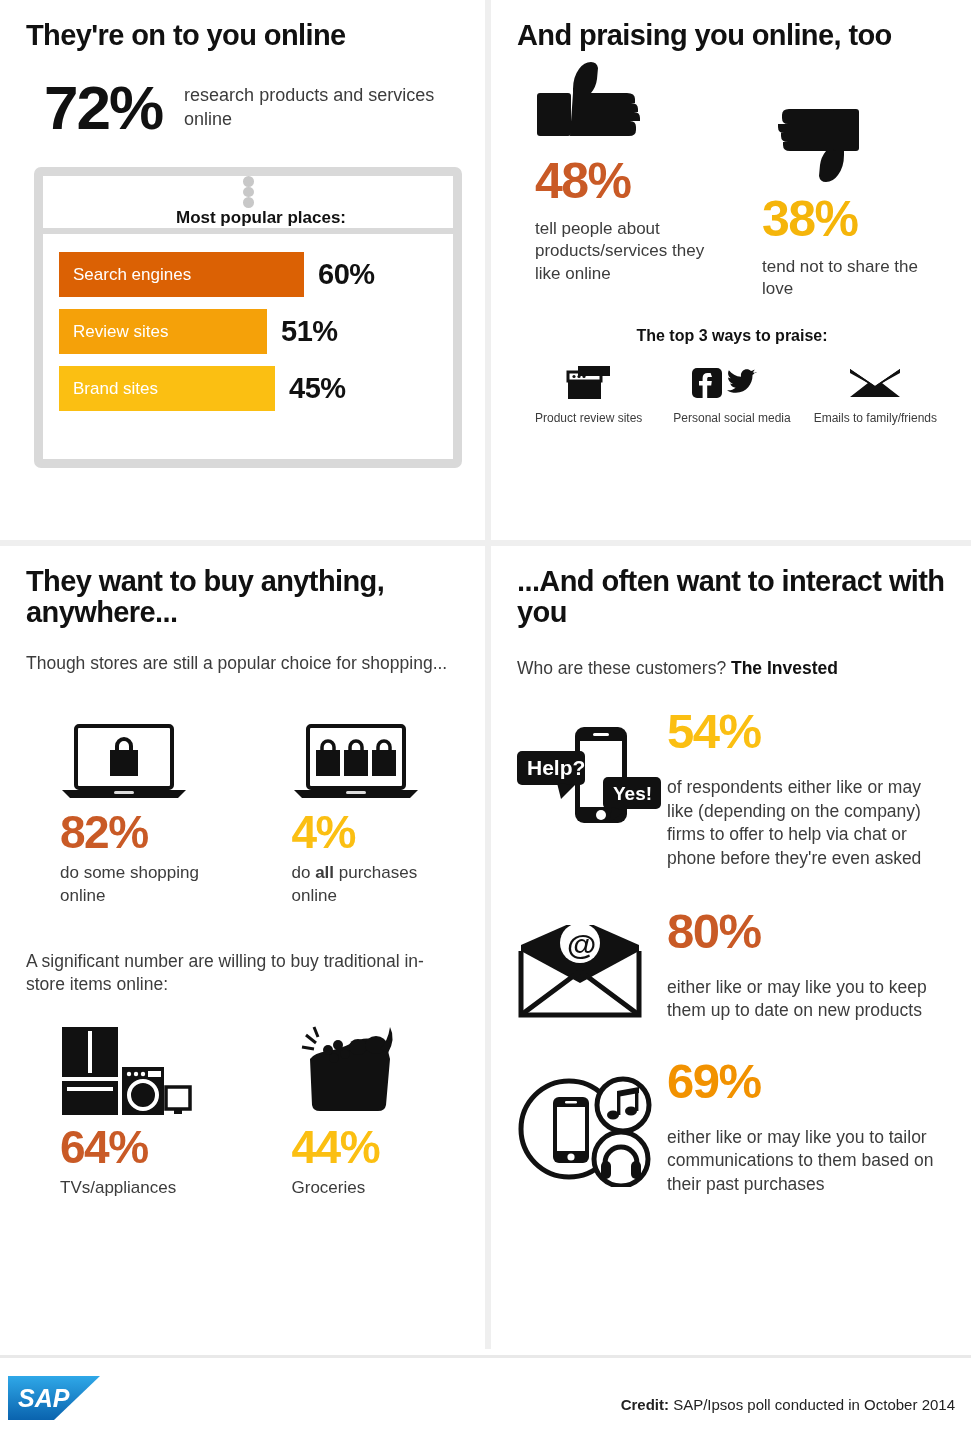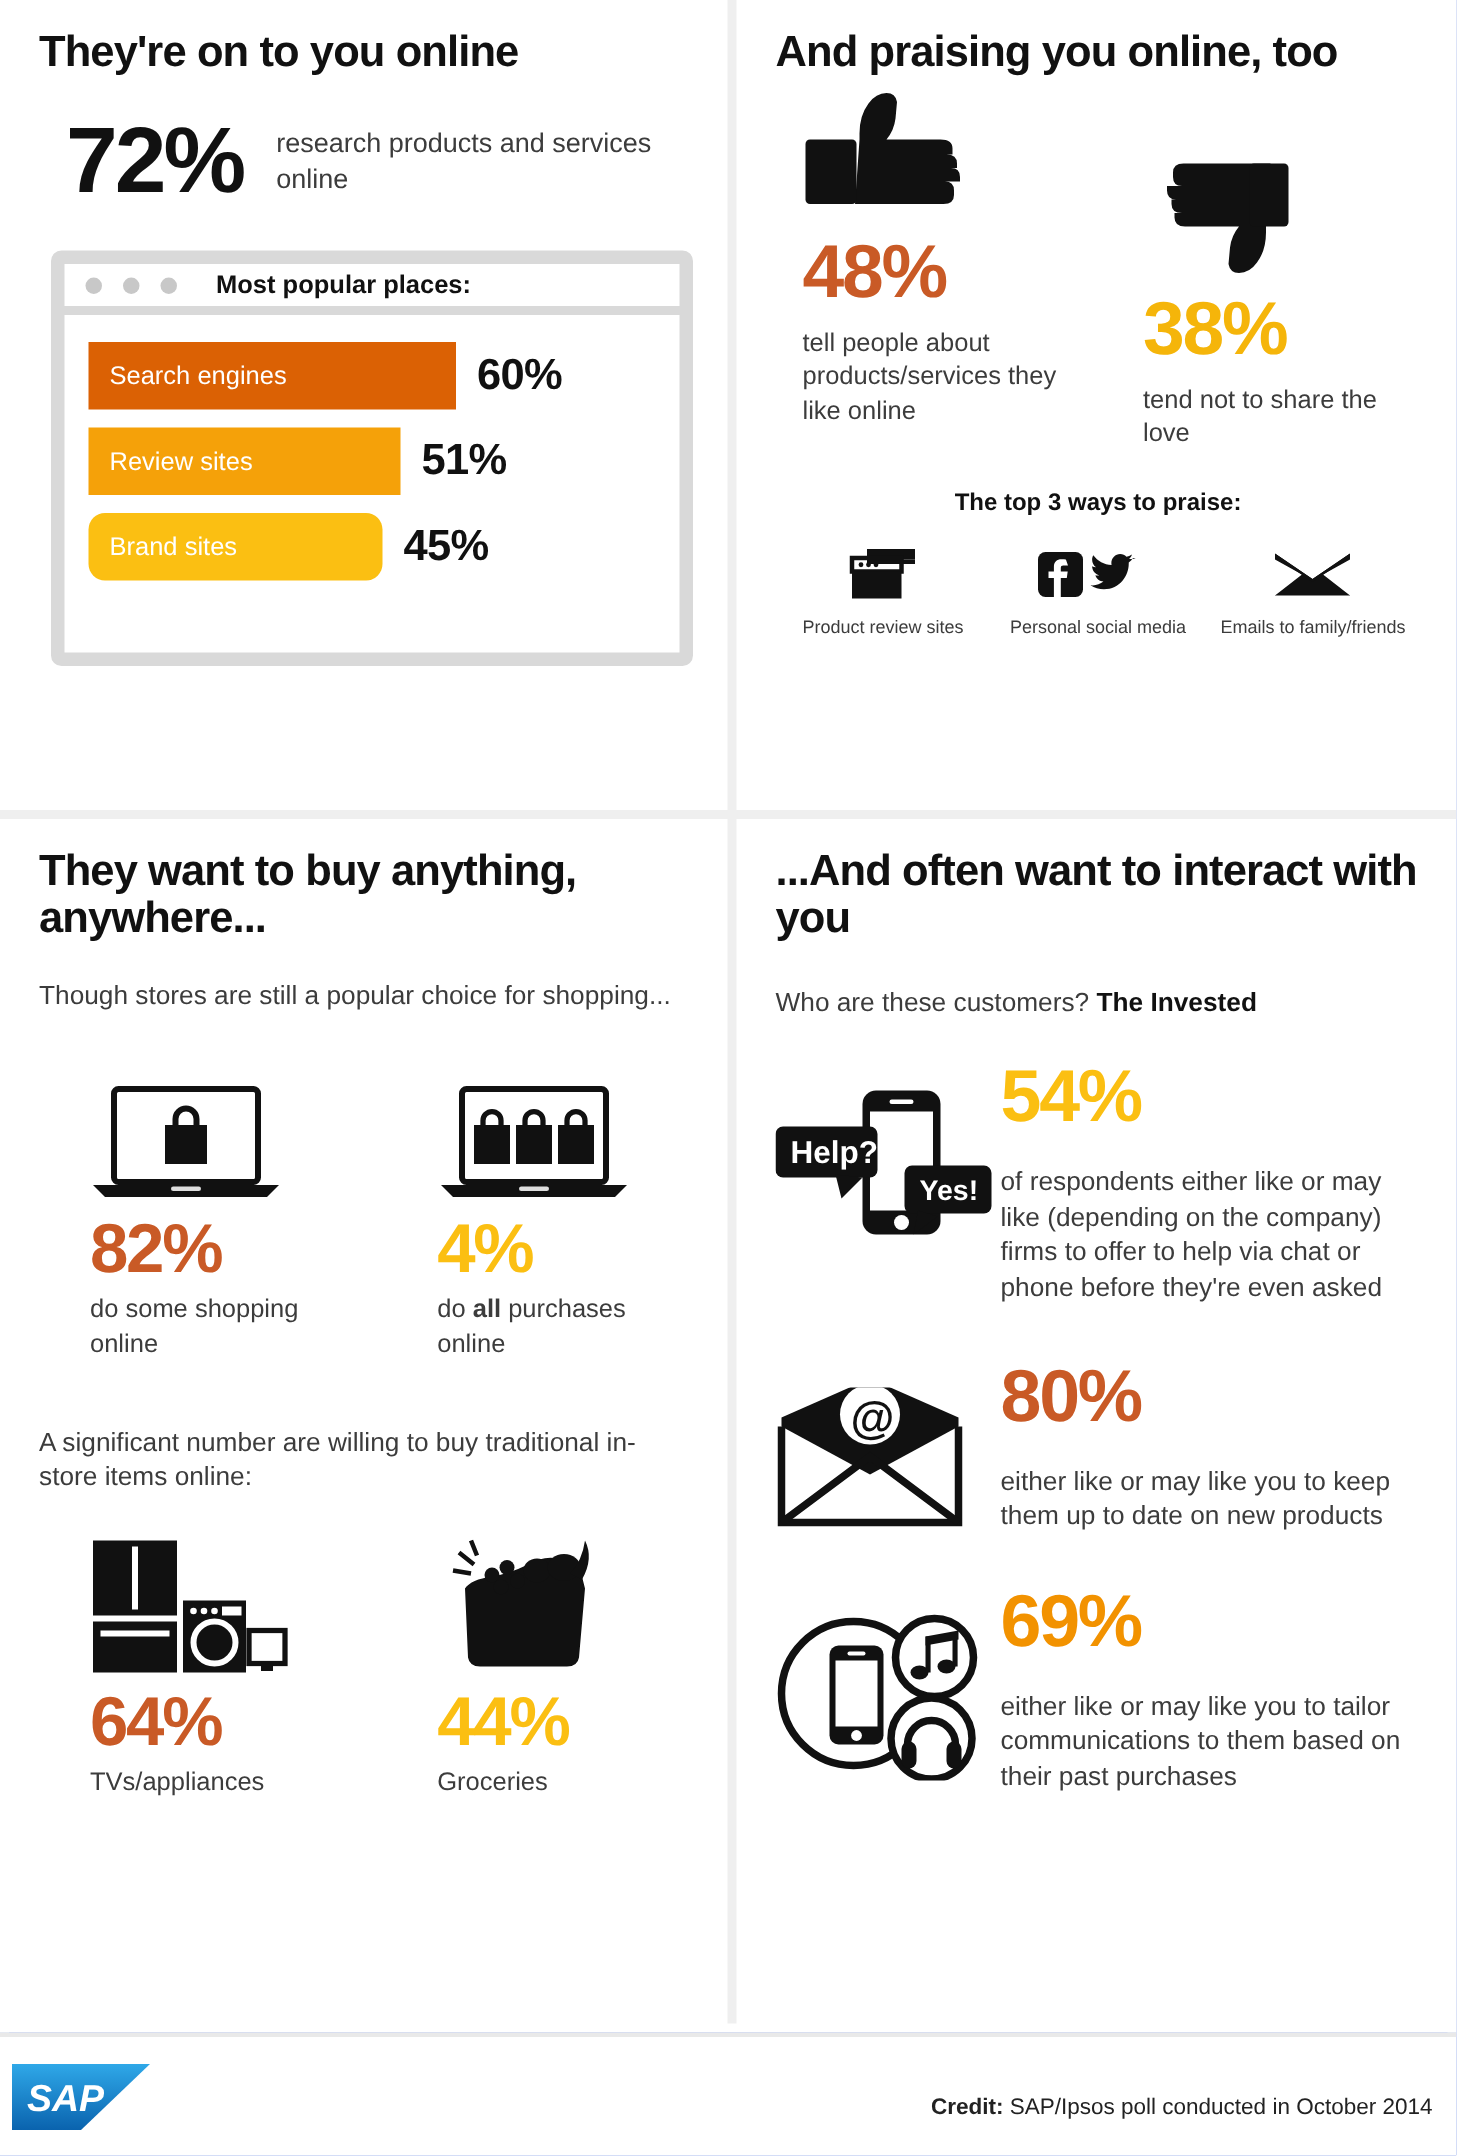--- a/index.html
+++ b/index.html
@@ -3,21 +3,21 @@
 <meta charset="utf-8">
 <style>
   * { box-sizing: border-box; margin: 0; padding: 0; }
   html, body {
     width: 971px; height: 1437px;
     background: #ffffff;
     font-family: "Liberation Sans", sans-serif;
     color: #1a1a1a;
     overflow: hidden;
   }
-  .page { position: relative; width: 971px; height: 1437px; background:#1d4ed8; }
+  .page { position: relative; width: 971px; height: 1437px; background:#000000; }
 
   
   .grid {
     position: absolute; left: 0; top: 0;
     width: 971px; height: 1355px;
     display: grid;
     grid-template-columns: 485px 6px 480px;
     grid-template-rows: 540px 6px 803px;
     background: #ffffff;
   }
@@ -40,22 +40,23 @@
   
   .big72row { display: flex; align-items: center; margin-top: 26px; margin-left: 18px; }
   .pct72 { font-size: 62px; font-weight: bold; letter-spacing: -2px; line-height: 1; color:#111; }
   .pct72-cap { font-size: 18px; color:#3c3c3c; line-height: 1.33; margin-left: 22px; }
 
   .browser {
     margin-top: 28px; margin-left: 8px; width: 428px;
     border: 9px solid #d9d9d9; border-radius: 7px; background:#d9d9d9;
   }
   .browser-bar {
-    background:#ffffff; height: 28px; display:flex; align-items:center;
+    background:#ffffff; height: 52px; display:flex; align-items:center;
     padding-left: 14px;
+    flex-direction: column;
   }
   .dot { width: 11px; height: 11px; border-radius: 50%; background:#c8c8c8; margin-right: 14px; }
   .browser-title { font-size: 17px; font-weight: bold; color:#111; margin-left: 12px; }
   .browser-body { background:#ffffff; margin-top: 6px; padding: 18px 0 30px 0; height: 225px; }
 
   .barrow { display:flex; align-items:center; margin-bottom: 12px; }
   .bar {
     height: 45px; display:flex; align-items:center;
     color:#ffffff; font-size: 17px; padding-left: 14px;
     margin-left: 16px;
@@ -144,21 +145,21 @@
           </div>
 
           <div class="barrow">
             <div class="bar" style="width:208px;background:#F5A109;">
               <span>Review sites</span>
             </div>
             <div class="barpct">51%</div>
           </div>
 
           <div class="barrow">
-            <div class="bar" style="width:196px;background:#FBBF12;border-radius:11px;">
+            <div class="bar" style="width:216px;background:#FBBF12;">
               <span>Brand sites</span>
             </div>
             <div class="barpct">45%</div>
           </div>
 
         </div>
       </div>
     </div>
 
     <div class="vrule"></div>

